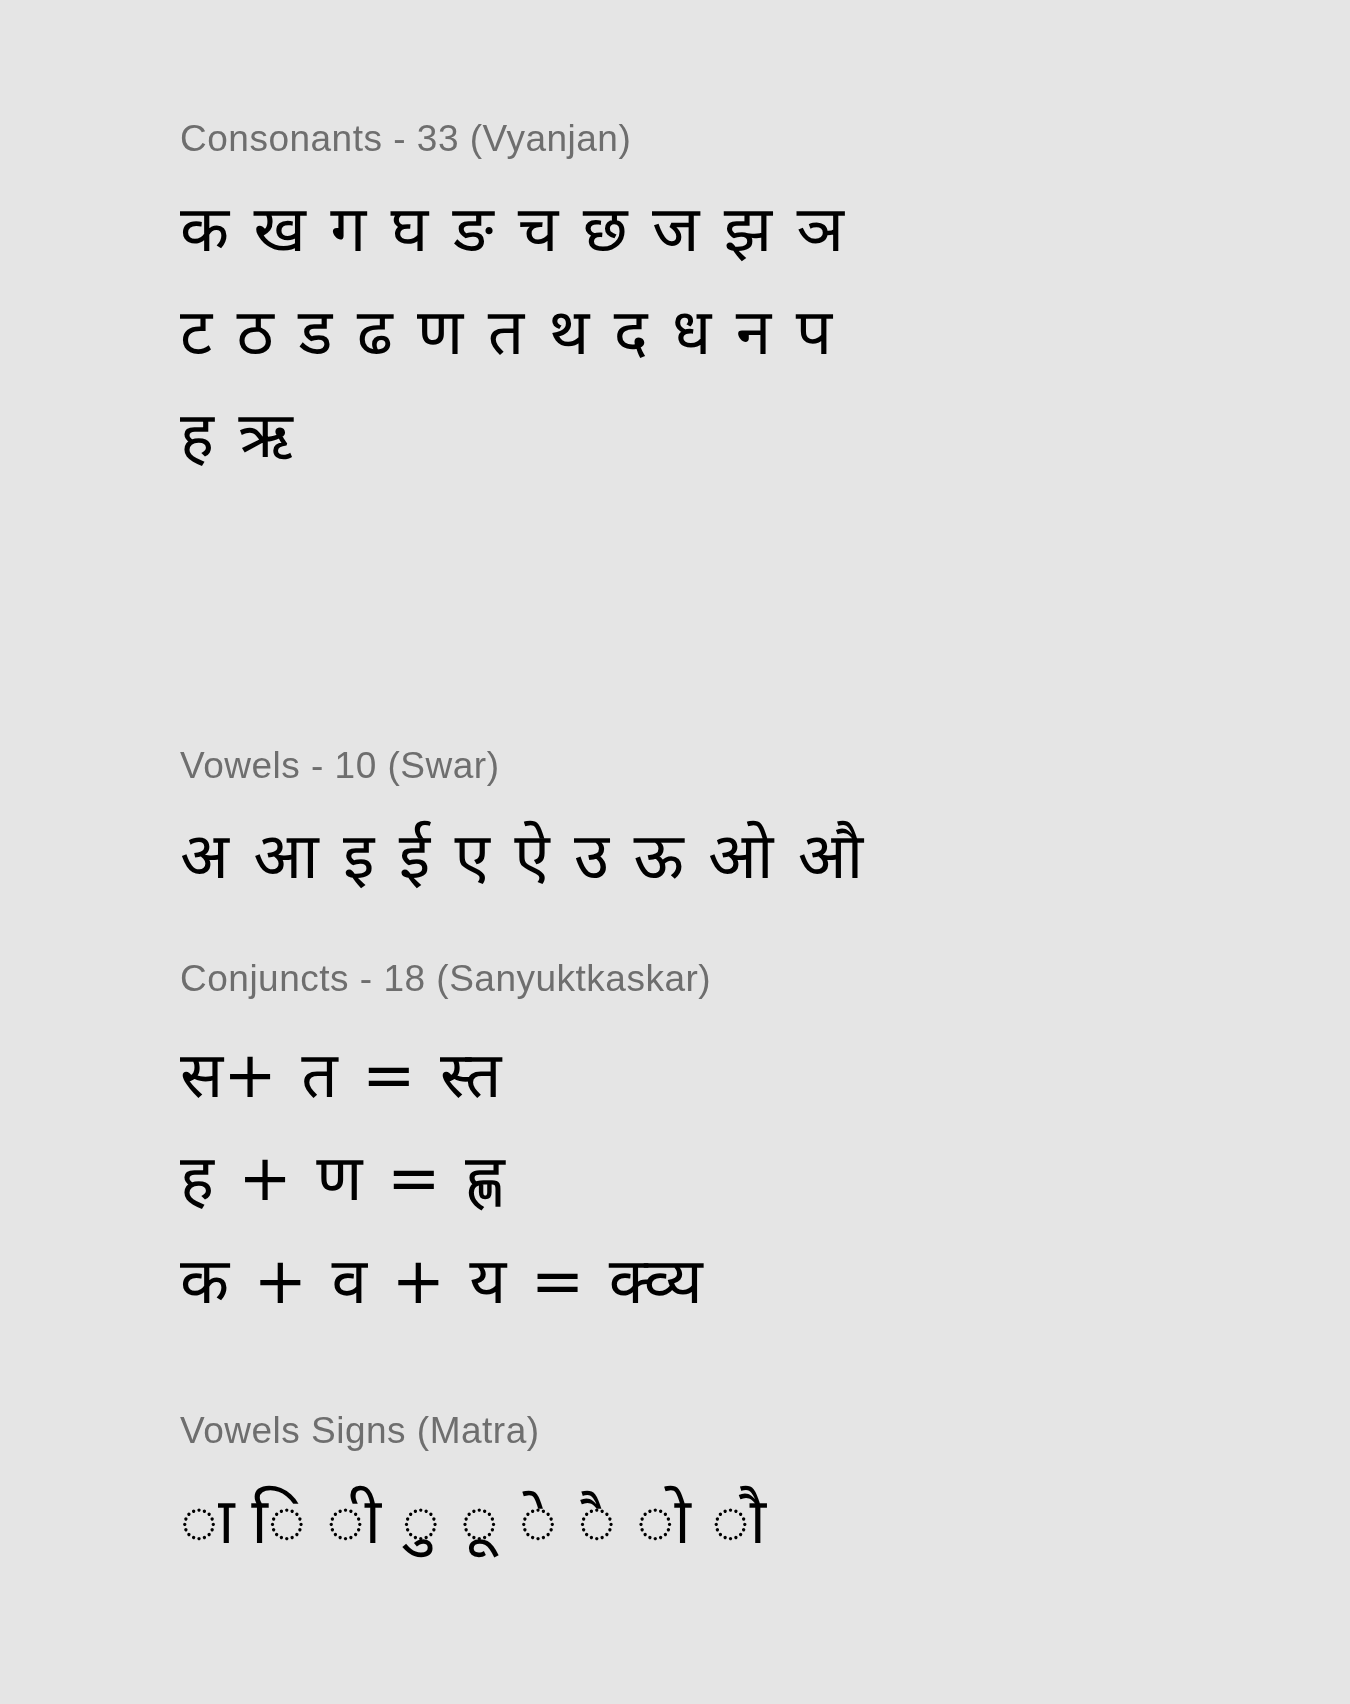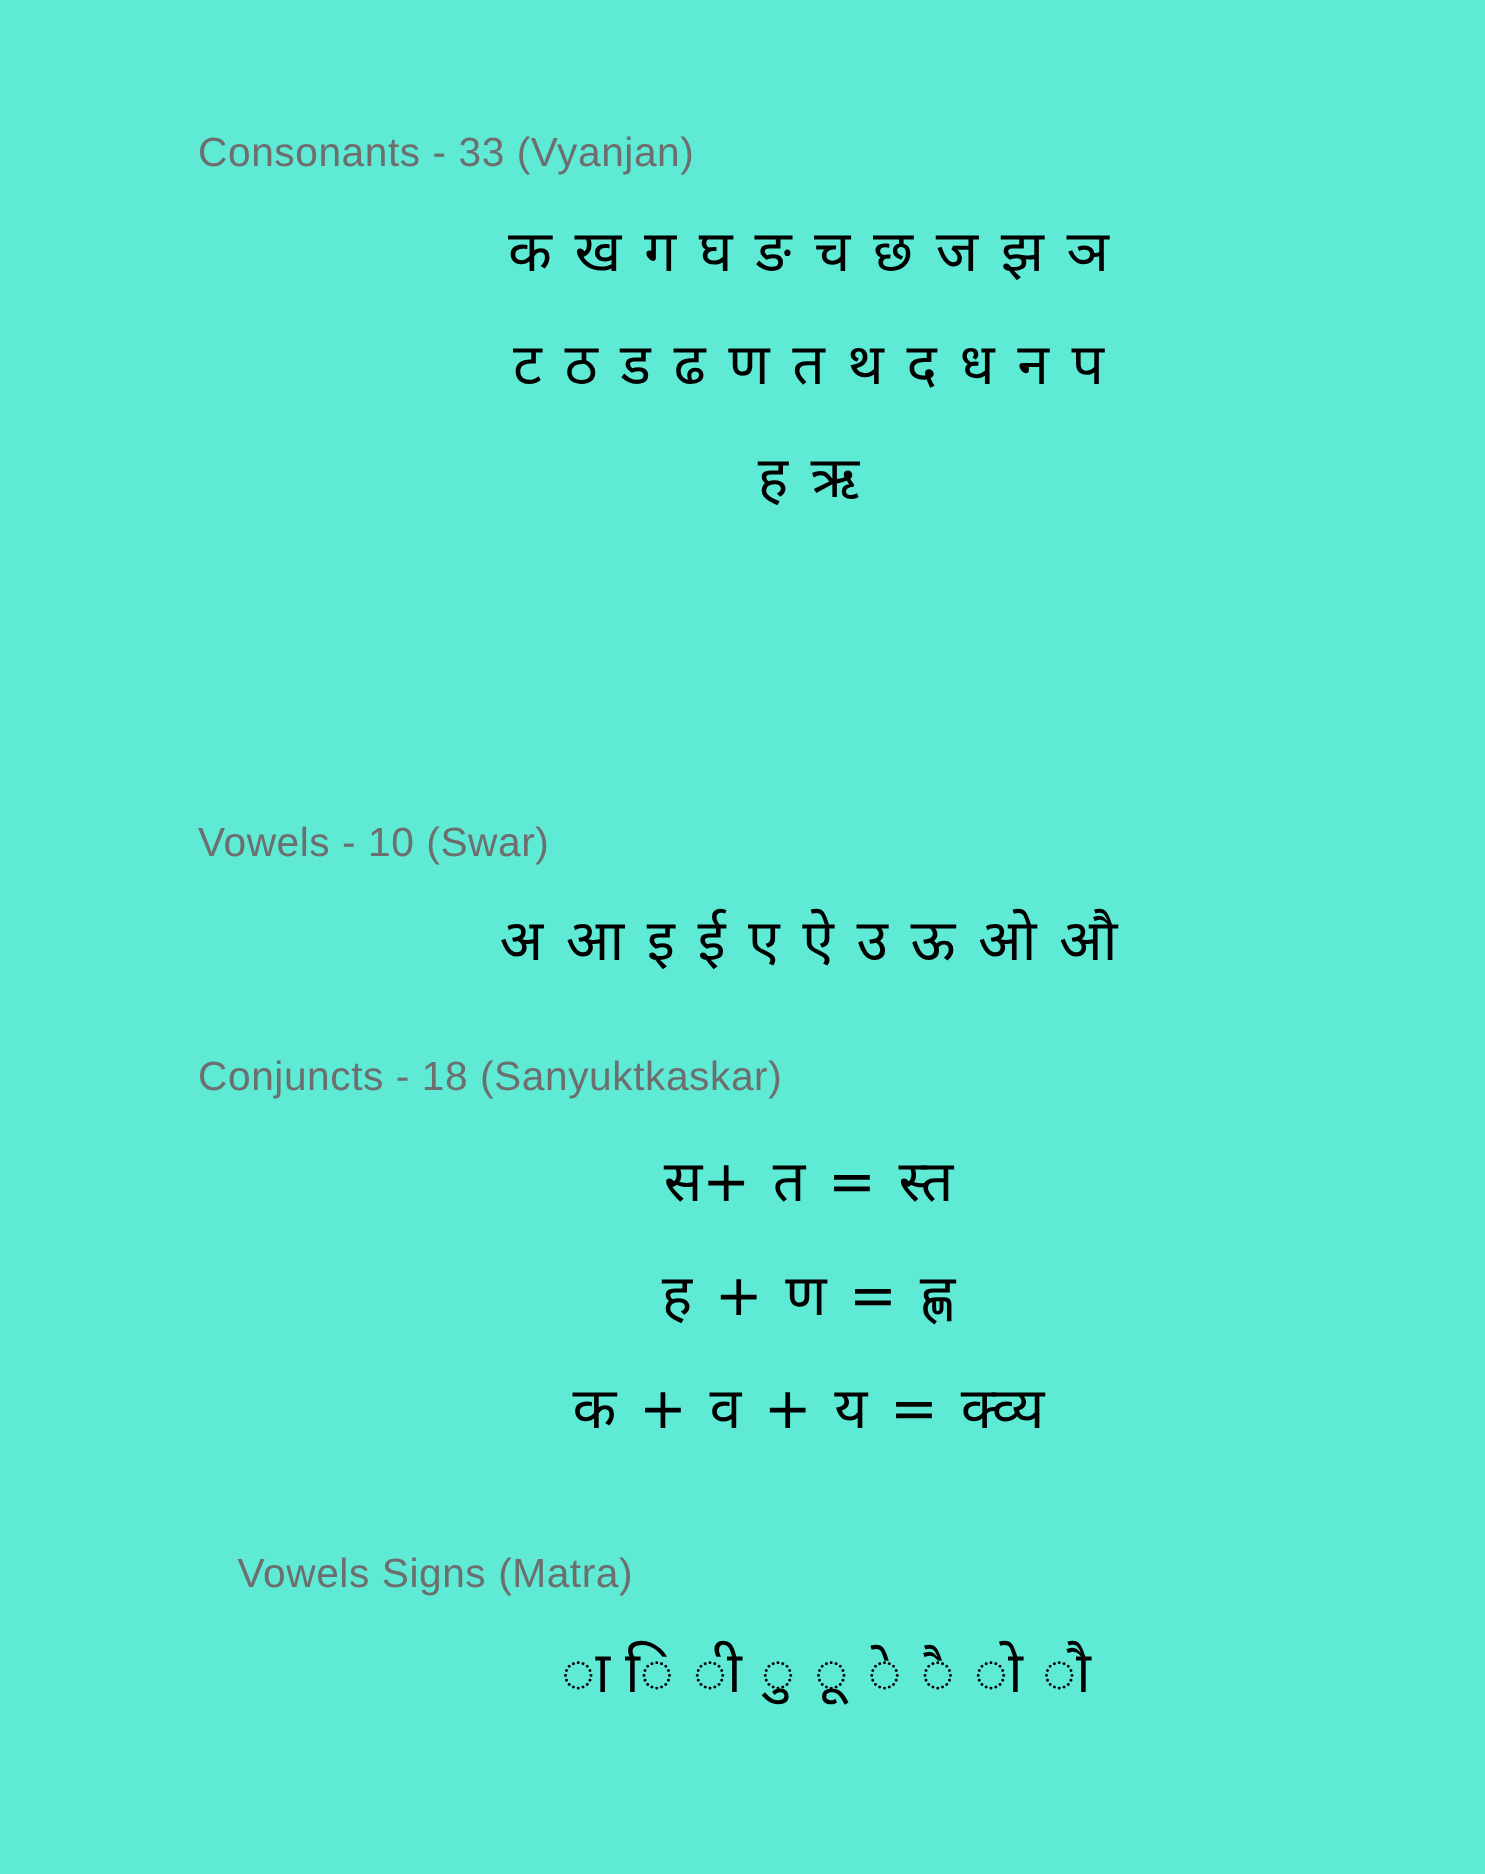--- a/index.html
+++ b/index.html
@@ -4,55 +4,54 @@
 <style>
   html, body {
     margin: 0;
     padding: 0;
     background: #ffffff;
   }
   .page {
     position: relative;
     width: 1350px;
     height: 1704px;
-    background: #5eead4;
+    background: #e5e5e5;
     overflow: hidden;
     font-family: "Liberation Sans", sans-serif;
   }
   .section {
     position: absolute;
     left: 180px;
     right: 60px;
   }
   .section-label {
     font-size: 37px;
     line-height: 42px;
     letter-spacing: 0.5px;
     color: #6e6e6e;
     font-weight: 400;
     margin: 0;
   }
   .script-lines {
     margin-top: 18px;
   }
   .script-line {
-    font-size: 52px;
+    font-size: 64px;
     line-height: 103px;
     color: #000000;
     font-weight: 500;
     white-space: nowrap;
     word-spacing: 4px;
     font-family: "DejaVu Sans", sans-serif;
-    text-align: center;
   }
   .sec-consonants { top: 118px; }
   .sec-vowels     { top: 705px; margin-top: 40px; }
   .sec-conjuncts  { top: 958px; }
   .sec-conjuncts .script-lines { margin-top: 24px; }
-  .sec-matras     { top: 1410px; margin-left: 36px; }
+  .sec-matras     { top: 1410px; }
 </style>
 </head>
 <body>
 
 <div class="page">
 
   <div class="section sec-consonants">
     <div class="section-label">Consonants - 33 (Vyanjan)</div>
     <div class="script-lines">
       <div class="script-line">क ख ग घ ङ च छ ज झ ञ</div>

